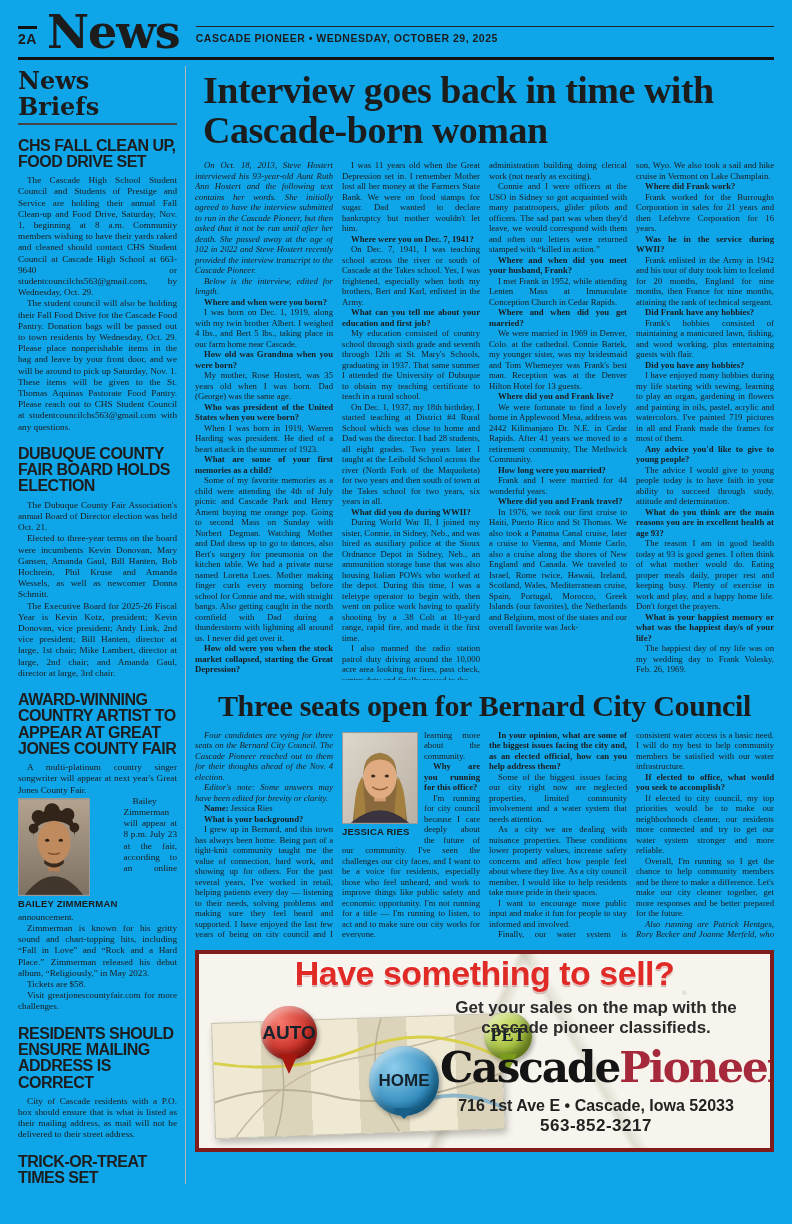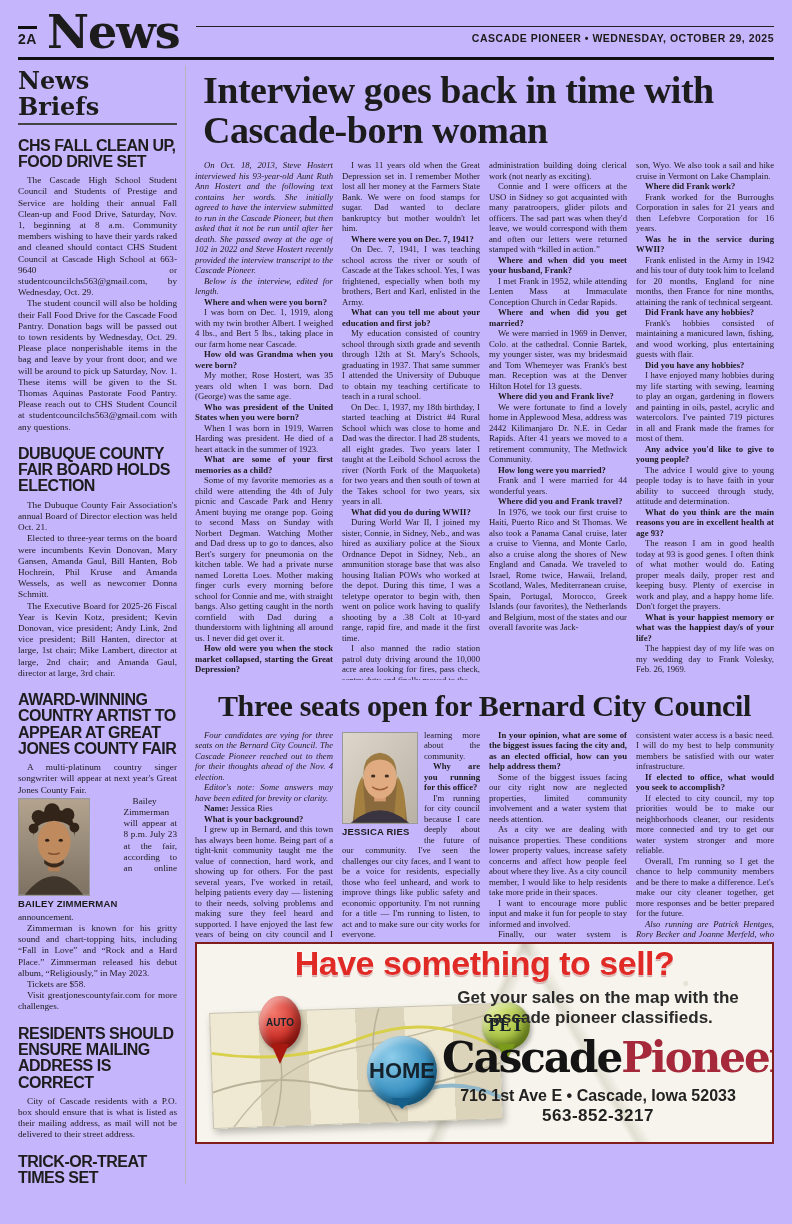--- a/index.html
+++ b/index.html
@@ -1,29 +1,29 @@
 <!DOCTYPE html>
 <html><head>
 <meta charset="utf-8">
 <style>
   * { box-sizing: border-box; margin: 0; padding: 0; }
   html,body { background:#e9e9e9; }
   .page {
     position: relative; width: 792px; height: 1224px;
-    background: #c4b5fd; color: #1c1c1c; margin: 0 auto; overflow: hidden;
+    background: #0ea5e9; color: #1c1c1c; margin: 0 auto; overflow: hidden;
     font-family: "Liberation Serif", serif;
   }
   
   .mast { display:flex; align-items:flex-end; padding:14px 18px 0 18px; }
   .page-num { font:bold 14px/1 "Liberation Sans", sans-serif; border-top:3px solid #111;
               padding-top:3px; margin:0 10px 6px 0; letter-spacing:.5px; }
   .section-name { font:bold 46px/0.82 "DejaVu Serif", serif; letter-spacing:-1px; }
   .mast-right { flex:1; margin:0 0 8px 16px; }
   .thin-rule { border-top:1.5px solid #222; margin-bottom:6px; }
-  .dateline { text-align:right; font:bold 10.5px/1 "Liberation Sans", sans-serif; letter-spacing:.5px; }
+  .dateline { text-align:left; font:bold 10.5px/1 "Liberation Sans", sans-serif; letter-spacing:.5px; }
   .thick-rule { border-top:3px solid #111; margin:5px 18px 0 18px; }
 
   
   .content { display:flex; padding:6px 18px 0 18px; }
   .rail { width:168px; min-width:168px; height:1118px; overflow:hidden;
           border-right:1px solid #b5b5b5; padding-right:8px; }
   .main { flex:1; padding-left:9px; }
 
   
   .briefs-title { font:bold 24px/1.1 "DejaVu Serif", serif; width:fit-content;
@@ -49,21 +49,21 @@
   .cols { display:flex; gap:9px; overflow:hidden; }
   .cols .col { flex:1; font-size:8.7px; line-height:10.5px; text-align:justify; overflow:hidden; }
   .interview-cols { height:520px; }
 
   
   .council-headline { font:bold 30px/1.05 "Liberation Serif", serif; letter-spacing:-0.3px;
                       text-align:center; margin:10px 0 8px 0; }
   .council-cols { height:208px; }
 
   
-  .ad { position:relative; height:202px; margin-top:4px; border:2px solid #7f1d1d;
+  .ad { position:relative; height:202px; margin-top:12px; border:4px solid #7f1d1d;
         background:#f6f4ec; overflow:hidden; }
   .ad-faint { position:absolute; inset:0;
         background:
           radial-gradient(circle at 85% 20%, rgba(180,175,150,.25) 0 2px, transparent 3px),
           linear-gradient(115deg, transparent 48%, rgba(160,155,130,.30) 49%, transparent 51%),
           linear-gradient(60deg, transparent 63%, rgba(160,155,130,.25) 64%, transparent 66%); }
   .ad-title { position:absolute; top:2px; left:0; right:0; text-align:center;
         font:bold 34px/1 "Liberation Sans", sans-serif; letter-spacing:-0.5px; color:#e02a26;
         text-shadow:0 0 2px #fff, 0 0 4px #fff, 0 2px 1px rgba(130,10,10,.45); }
   .ad-map { position:absolute; left:10px; top:50px; width:310px; height:146px; }
@@ -73,25 +73,25 @@
         box-shadow:2px 4px 7px rgba(0,0,0,.25); }
   .map-paper svg { width:100%; height:100%; display:block; }
   .pin { position:absolute; text-align:center; }
   .pin .bub { display:flex; align-items:center; justify-content:center; border-radius:50%;
         font-family:"Liberation Sans", sans-serif; font-weight:bold; color:#16222b;
         box-shadow:inset -5px -7px 9px rgba(0,0,0,.35), inset 4px 5px 7px rgba(255,255,255,.45),
                    2px 3px 4px rgba(0,0,0,.3); }
   .pin::after { content:""; position:absolute; left:50%; transform:translateX(-50%);
         border:9px solid transparent; }
   .pin-auto { left:52px; top:2px; }
-  .pin-auto .bub { width:42px; height:54px; font-size:10px;
+  .pin-auto .bub { width:56px; height:54px; font-size:19px;
         background:radial-gradient(circle at 35% 30%, #f4776a, #c21f17 72%); }
   .pin-auto::after { top:48px; border-top:20px solid #a61810; }
   .pin-home { left:160px; top:42px; }
-  .pin-home .bub { width:70px; height:70px; font-size:22px;
+  .pin-home .bub { width:70px; height:70px; font-size:17px;
         background:radial-gradient(circle at 35% 30%, #8ecdeb, #1f7fb5 72%);justify-content:center; }
   .pin-home::after { top:62px; border-top:24px solid #155f8a; border-width:11px; }
   .pin-pet { left:275px; top:8px; }
   .pin-pet .bub { width:48px; height:48px; font-size:18px;
         background:radial-gradient(circle at 35% 30%, #d8e57a, #93b32a 72%);font-family:Liberation Serif, serif; }
   .pin-pet::after { top:42px; border-top:18px solid #7a9a1c; }
   .ad-right { position:absolute; right:18px; top:44px; width:312px; text-align:center; }
   .ad-tagline { font:bold 17px/1.22 "Liberation Sans", sans-serif; color:#2b2b2b; }
   .ad-brand { margin-top:8px; font:bold 42px/1 "DejaVu Serif", serif; letter-spacing:-2px; }
   .ad-brand .b1 { color:#141414; }

